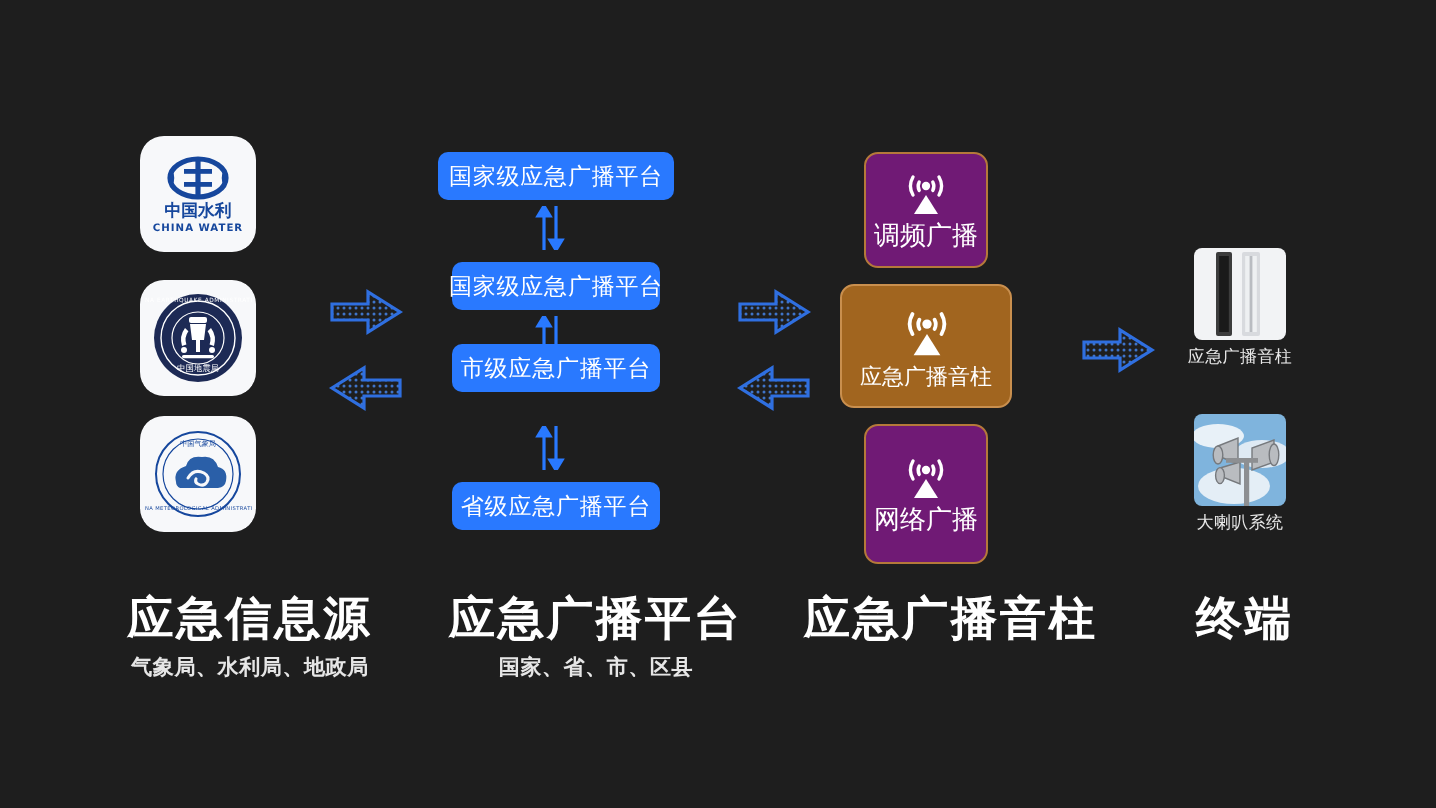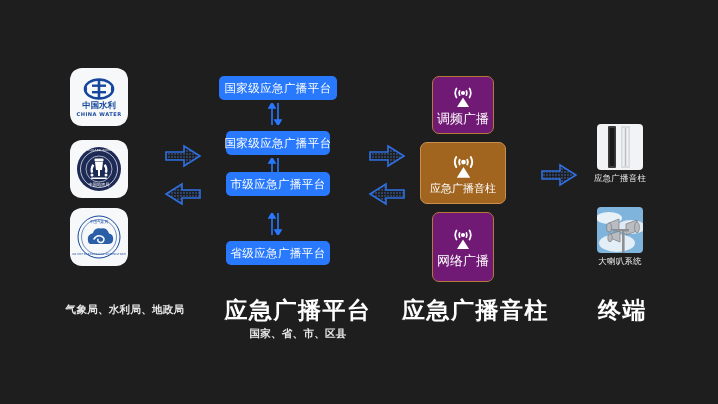--- a/index.html
+++ b/index.html
@@ -313,20 +313,21 @@
     <g>
       <path d="M404 190 h-18 v-6 l-16 10 l16 10 v-6 h18 z" fill="url(#halftone)" stroke="#2f6fe0" stroke-width="1.6"></path>
     </g>
 
     <g>
       <path d="M542 171 h18 v-6 l16 10 l-16 10 v-6 h-18 z" fill="url(#halftone)" stroke="#2f6fe0" stroke-width="1.6"></path>
     </g>
   </svg>
 
   <div class="col-head" style="left:20px; top:298px; width:210px;">
+    <div class="ttl">应急信息源</div>
     <div class="sub">气象局、水利局、地政局</div>
   </div>
 
   <div class="col-head" style="left:193px; top:298px; width:210px;">
     <div class="ttl">应急广播平台</div>
     <div class="sub">国家、省、市、区县</div>
   </div>
 
   <div class="col-head" style="left:383px; top:298px; width:185px;">
     <div class="ttl">应急广播音柱</div>

